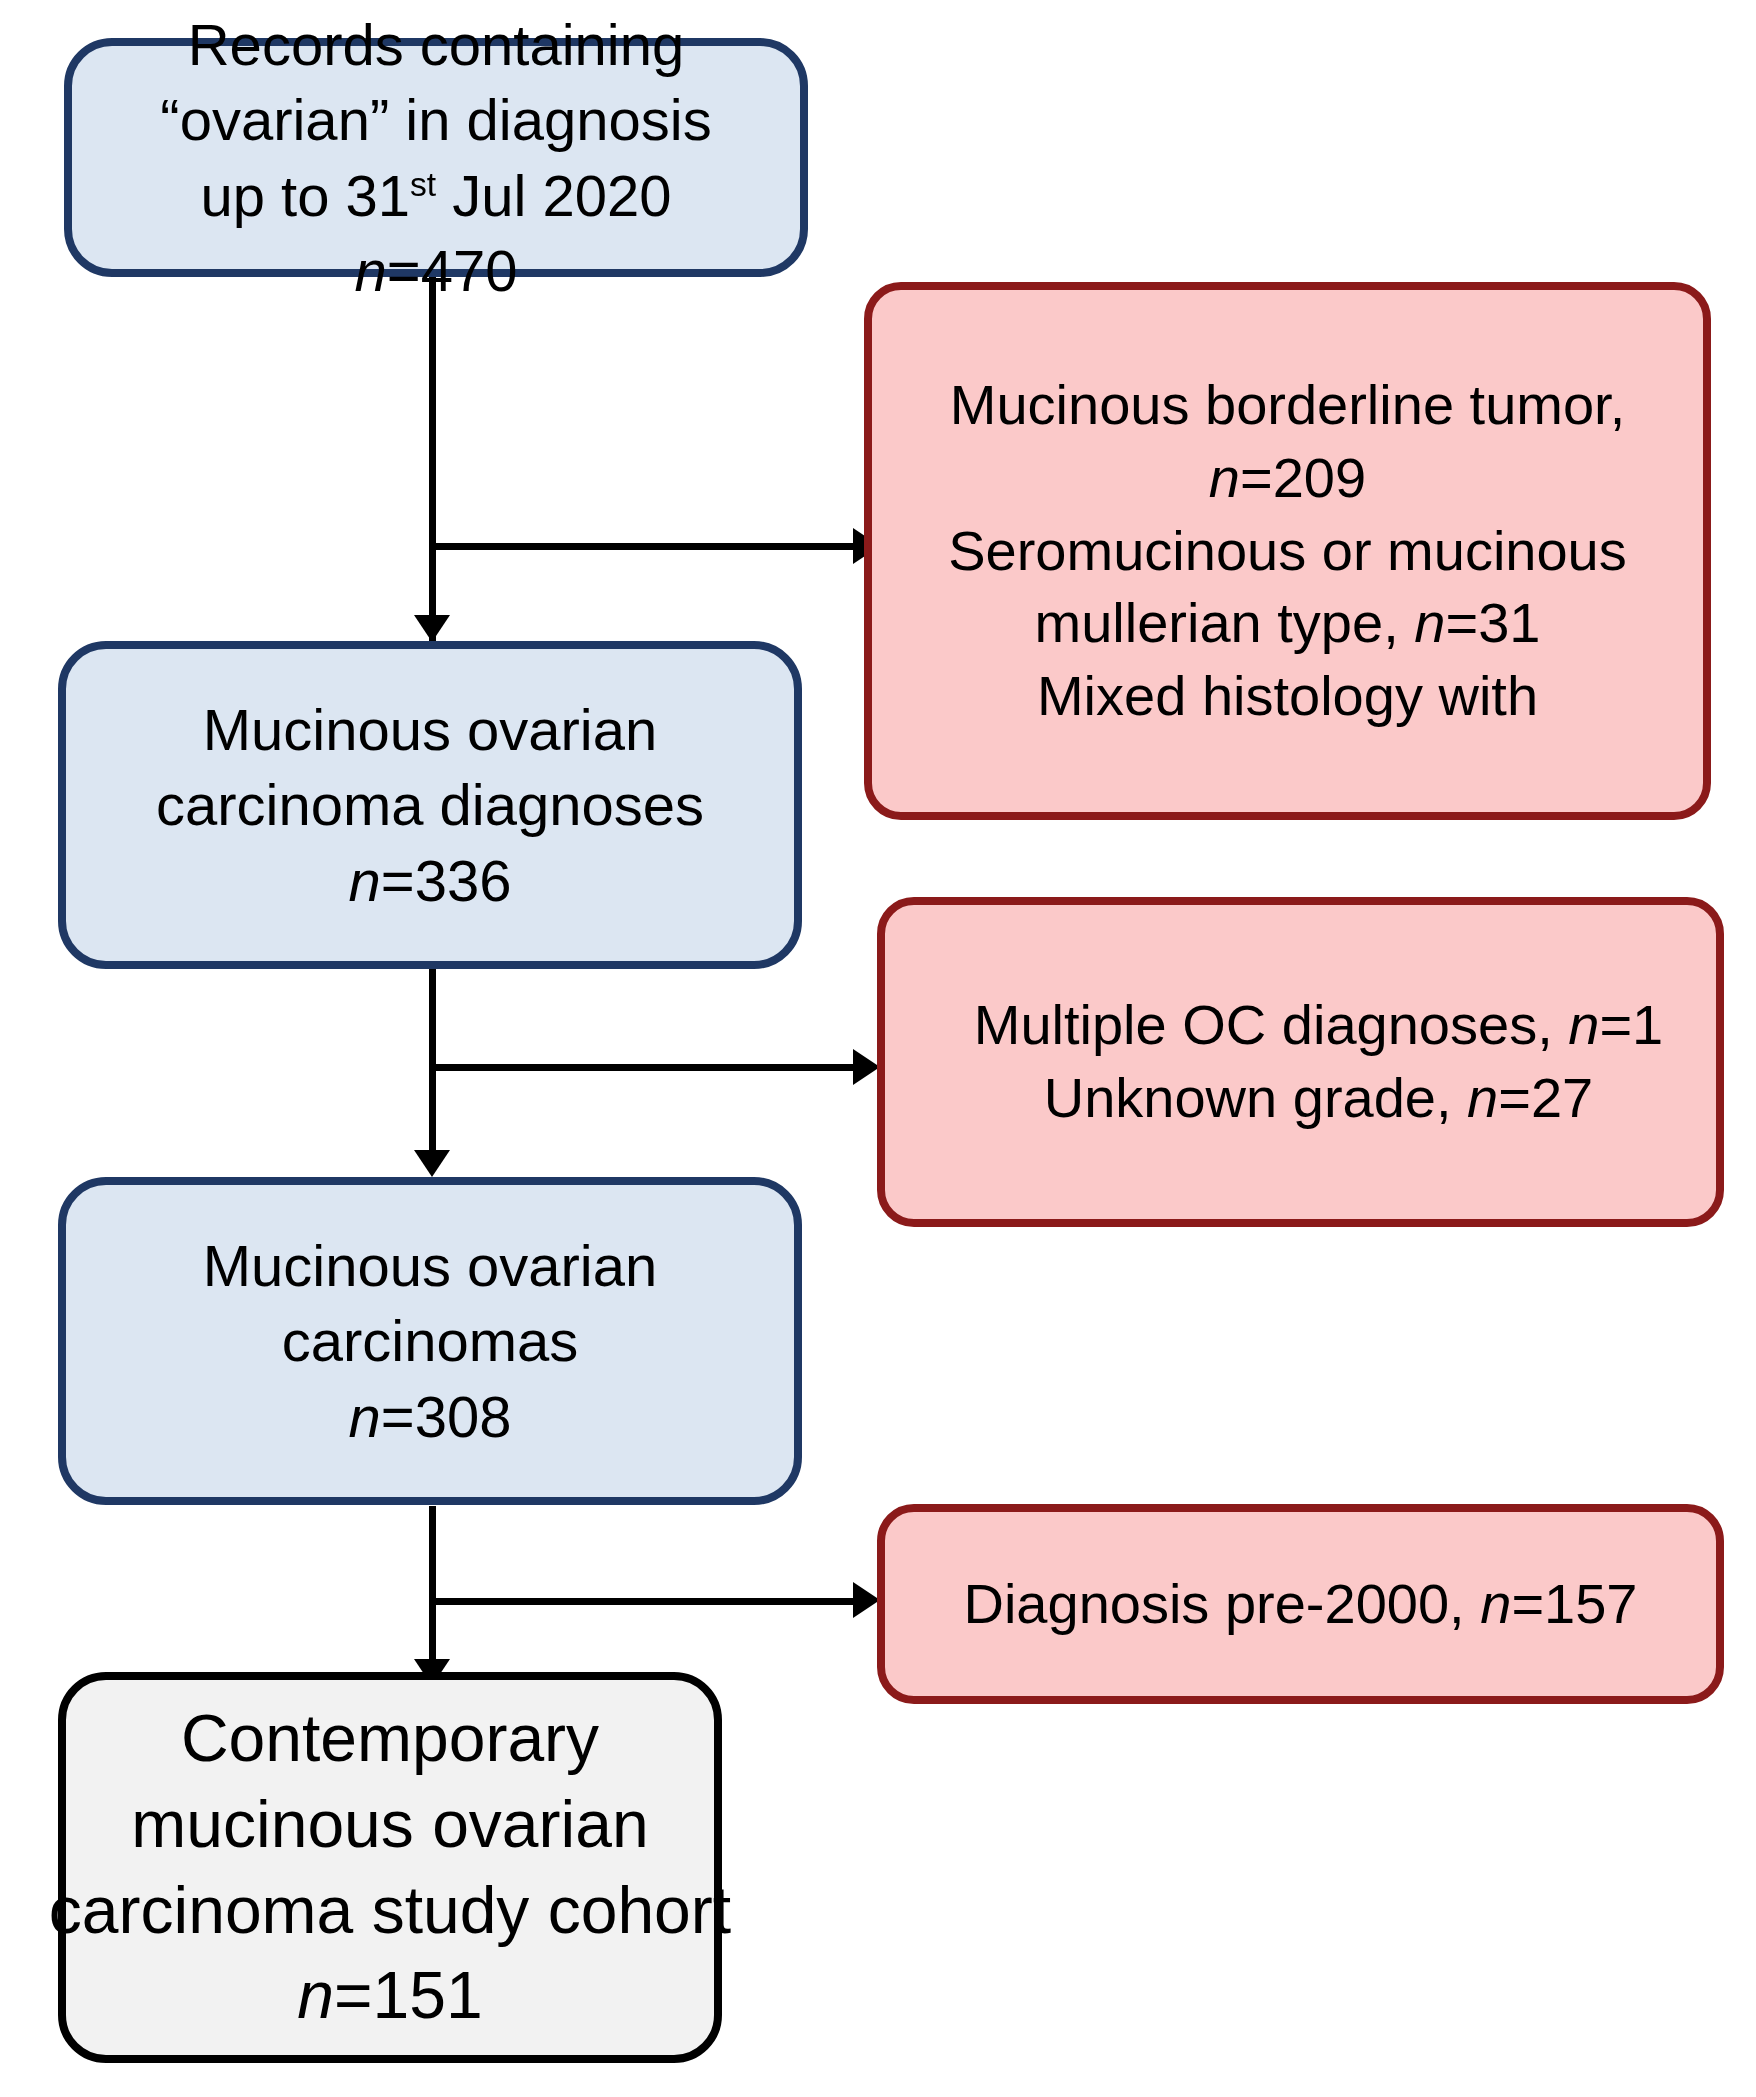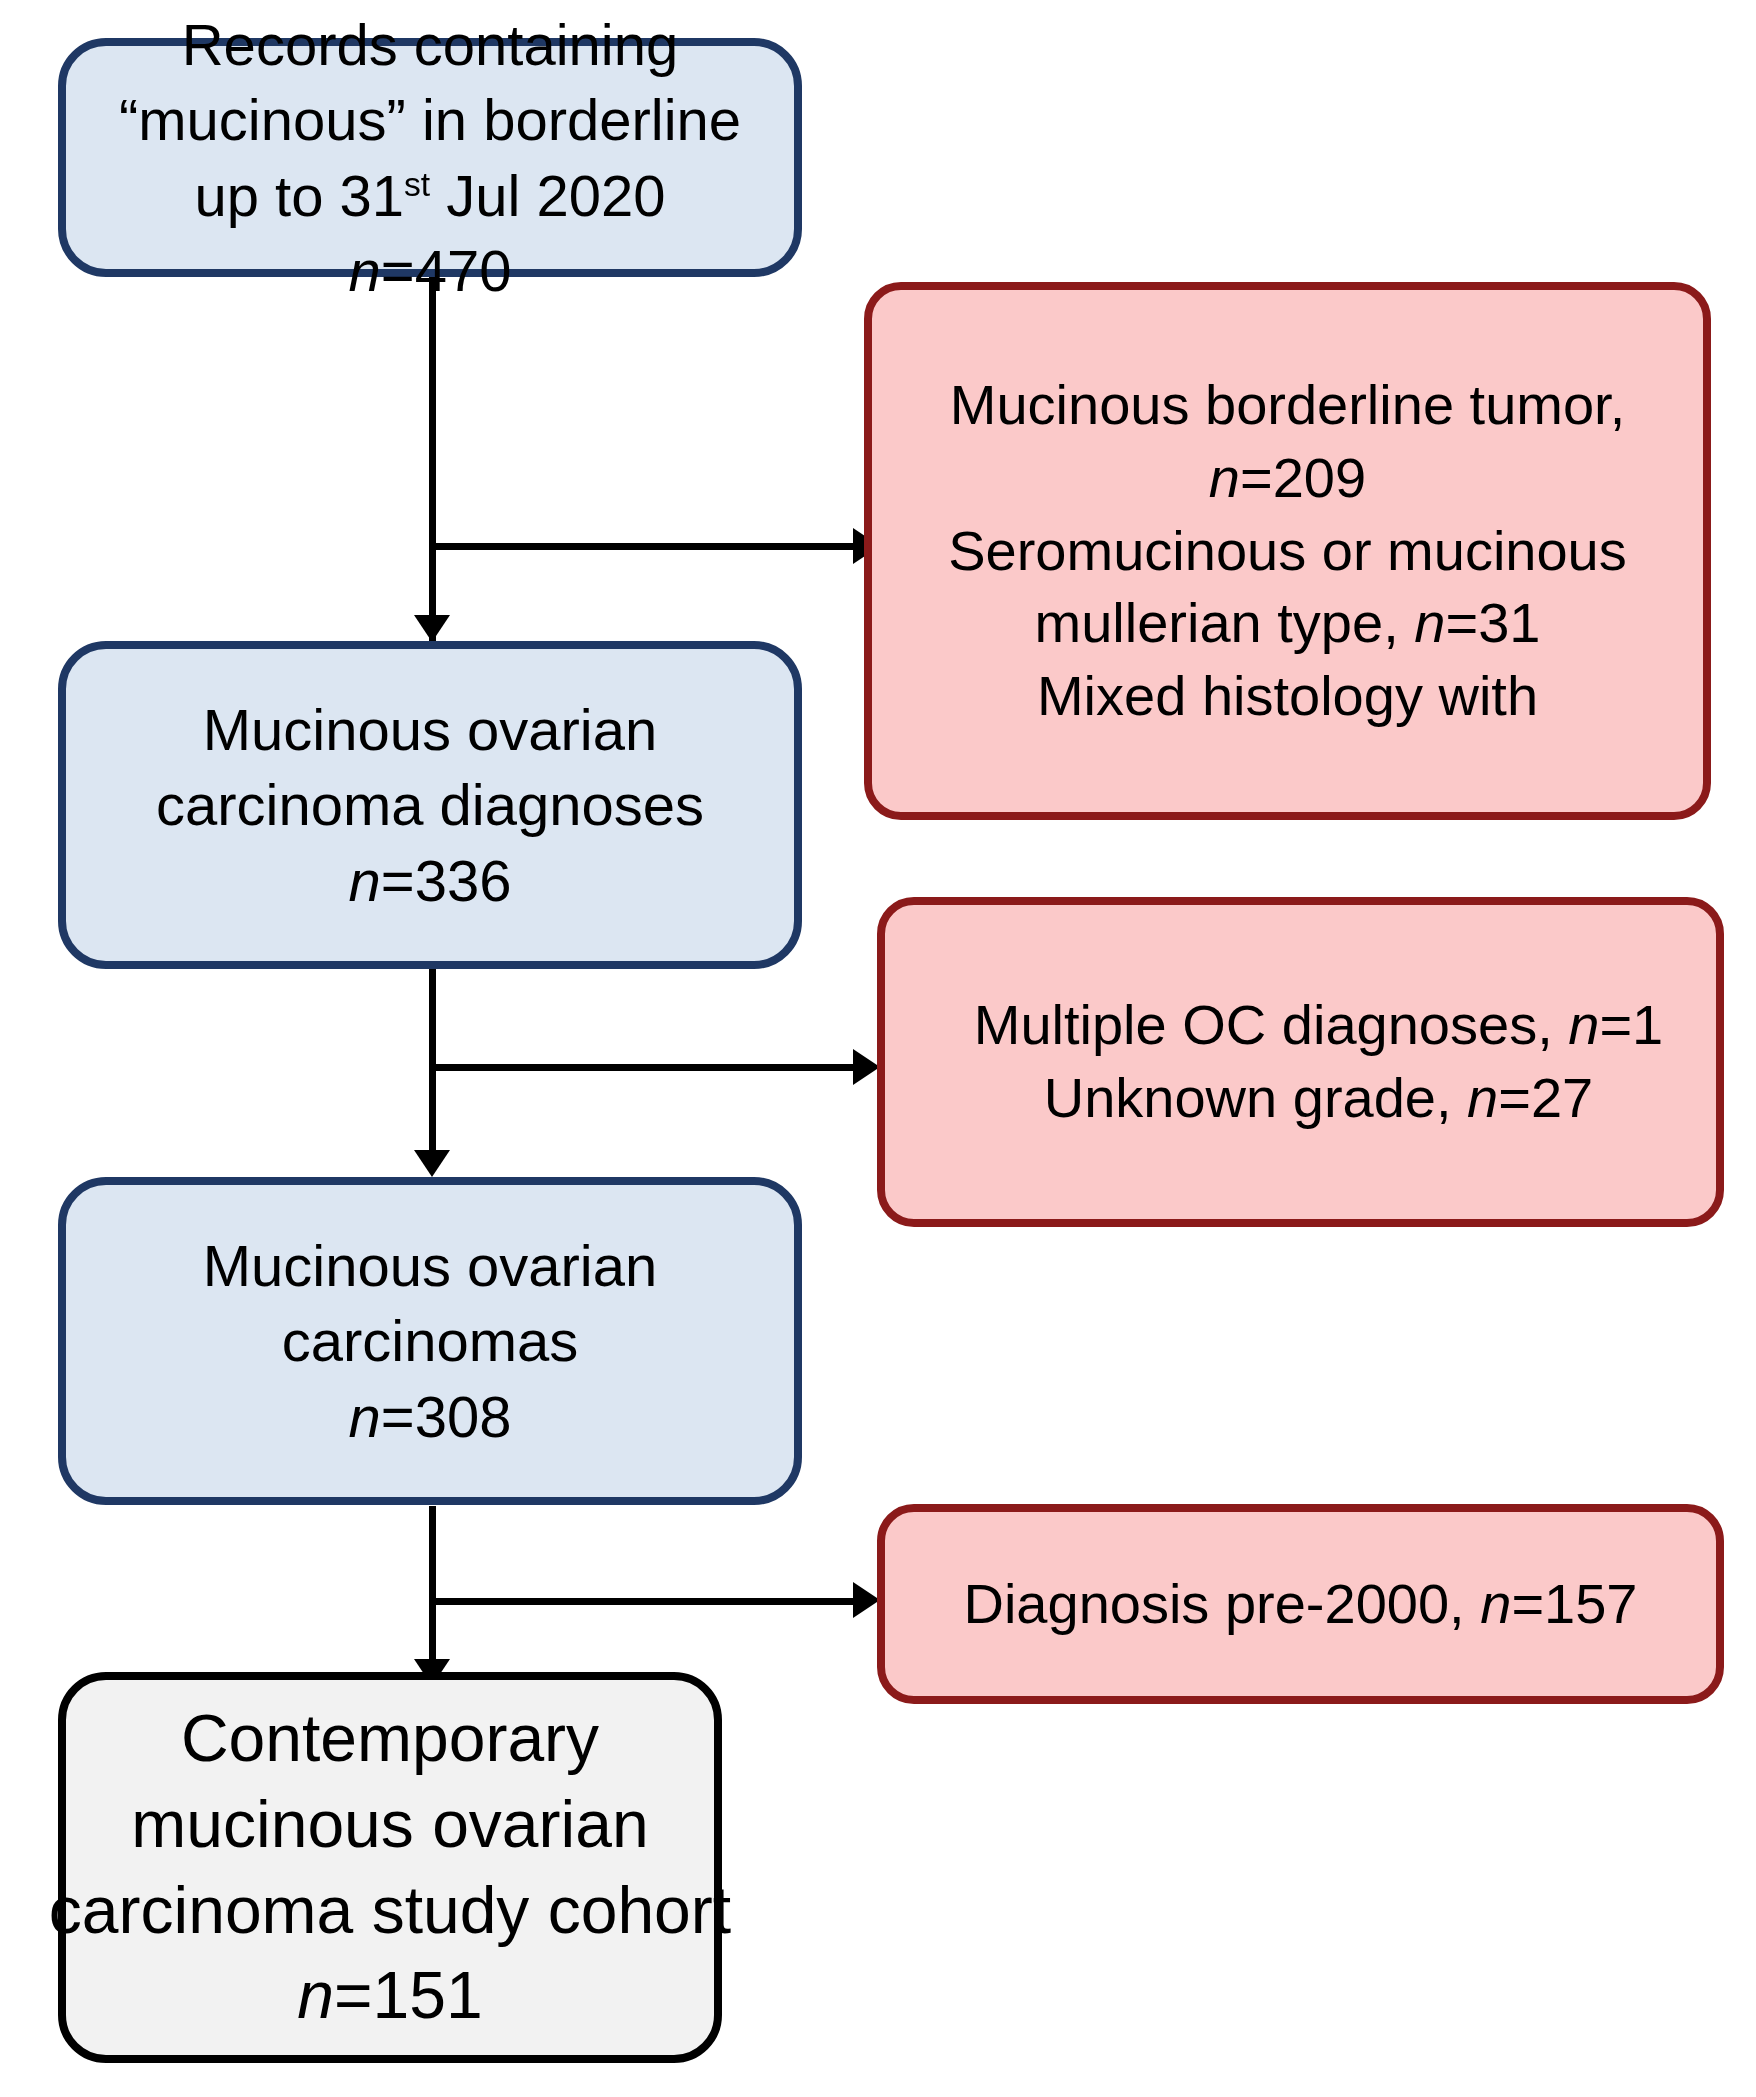--- a/index.html
+++ b/index.html
@@ -75,23 +75,23 @@
     border-top: 18.4px solid transparent;
     border-bottom: 18.4px solid transparent;
     border-left: 27px solid #000000;
   }
 </style>
 </head>
 <body>
 
 <div id="canvas">
 
-  <div class="node node-included" style="left:58px; top:38px; width:744px; height:239px; font-size:58px;">
+  <div class="node node-included" style="left:64px; top:38px; width:744px; height:239px; font-size:58px;">
     <span class="line">Records containing</span>
-    <span class="line">“mucinous” in borderline</span>
+    <span class="line">“ovarian” in diagnosis</span>
     <span class="line"><span>up to 31</span><sup>st</sup><span> Jul 2020</span></span>
     <span class="line"><span class="n-italic">n</span><span>=470</span></span>
   </div>
 
   <div class="conn conn-v" style="left:429px; top:277px; height:370px;"></div>
   <div class="arrow-down" style="left:414px; top:615px;"></div>
   <div class="conn conn-h" style="left:429px; top:543px; width:432px;"></div>
   <div class="arrow-right" style="left:853px; top:528px;"></div>
 
   <div class="node node-excluded" style="left:864px; top:282px; width:847px; height:538px; font-size:56px;">

